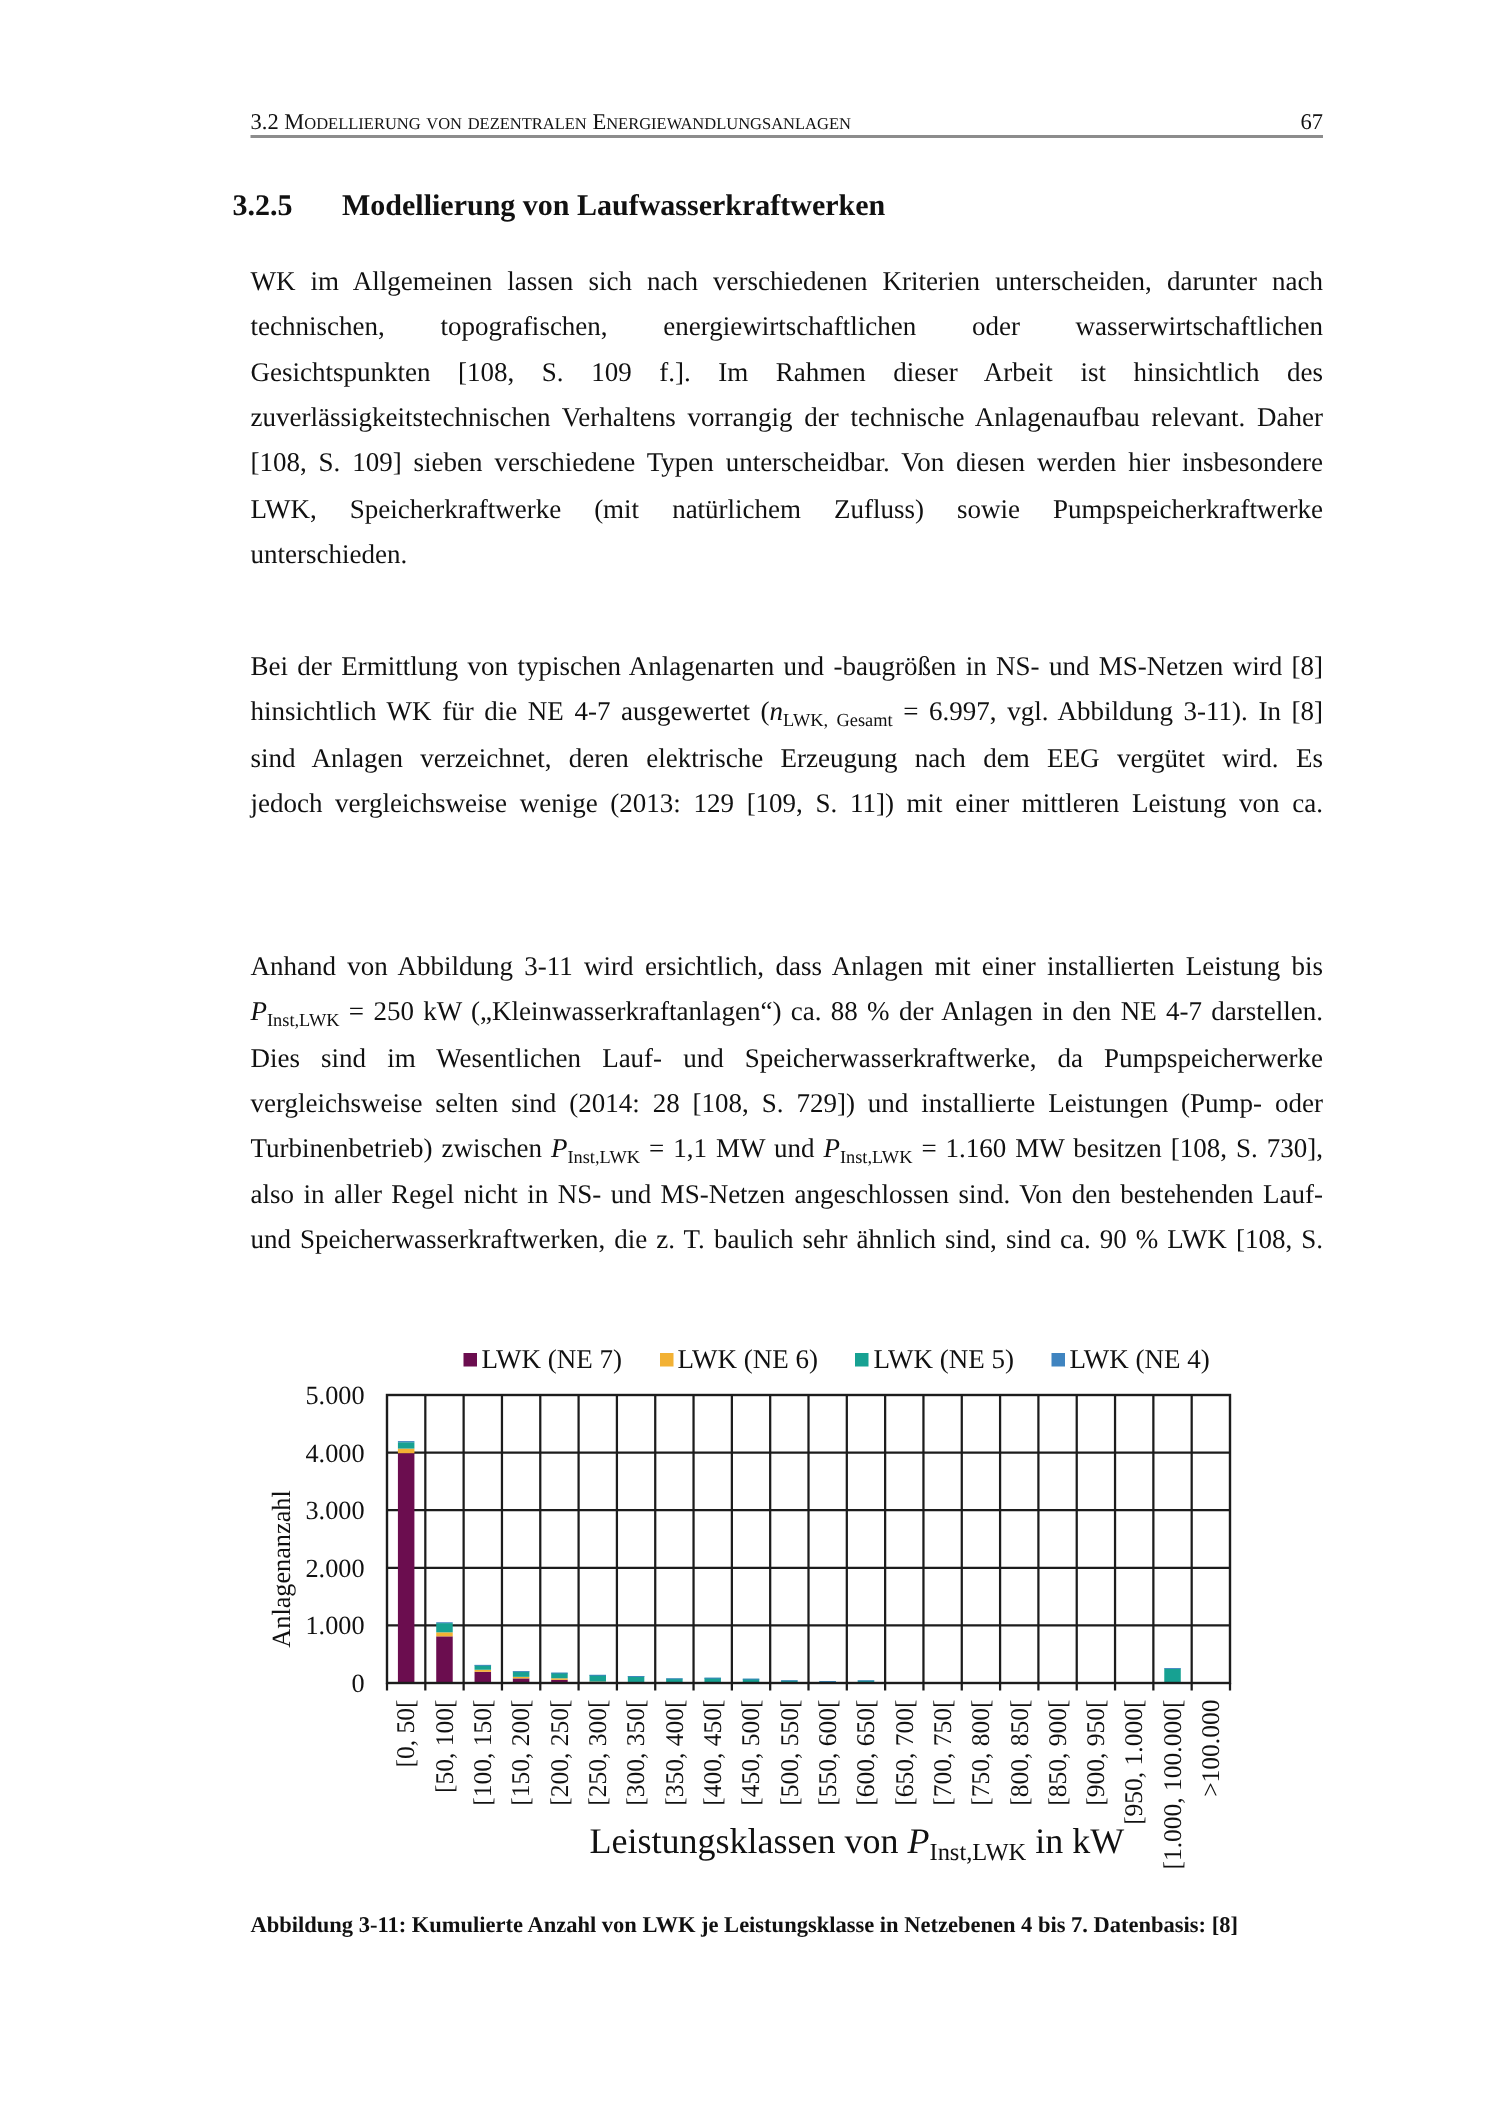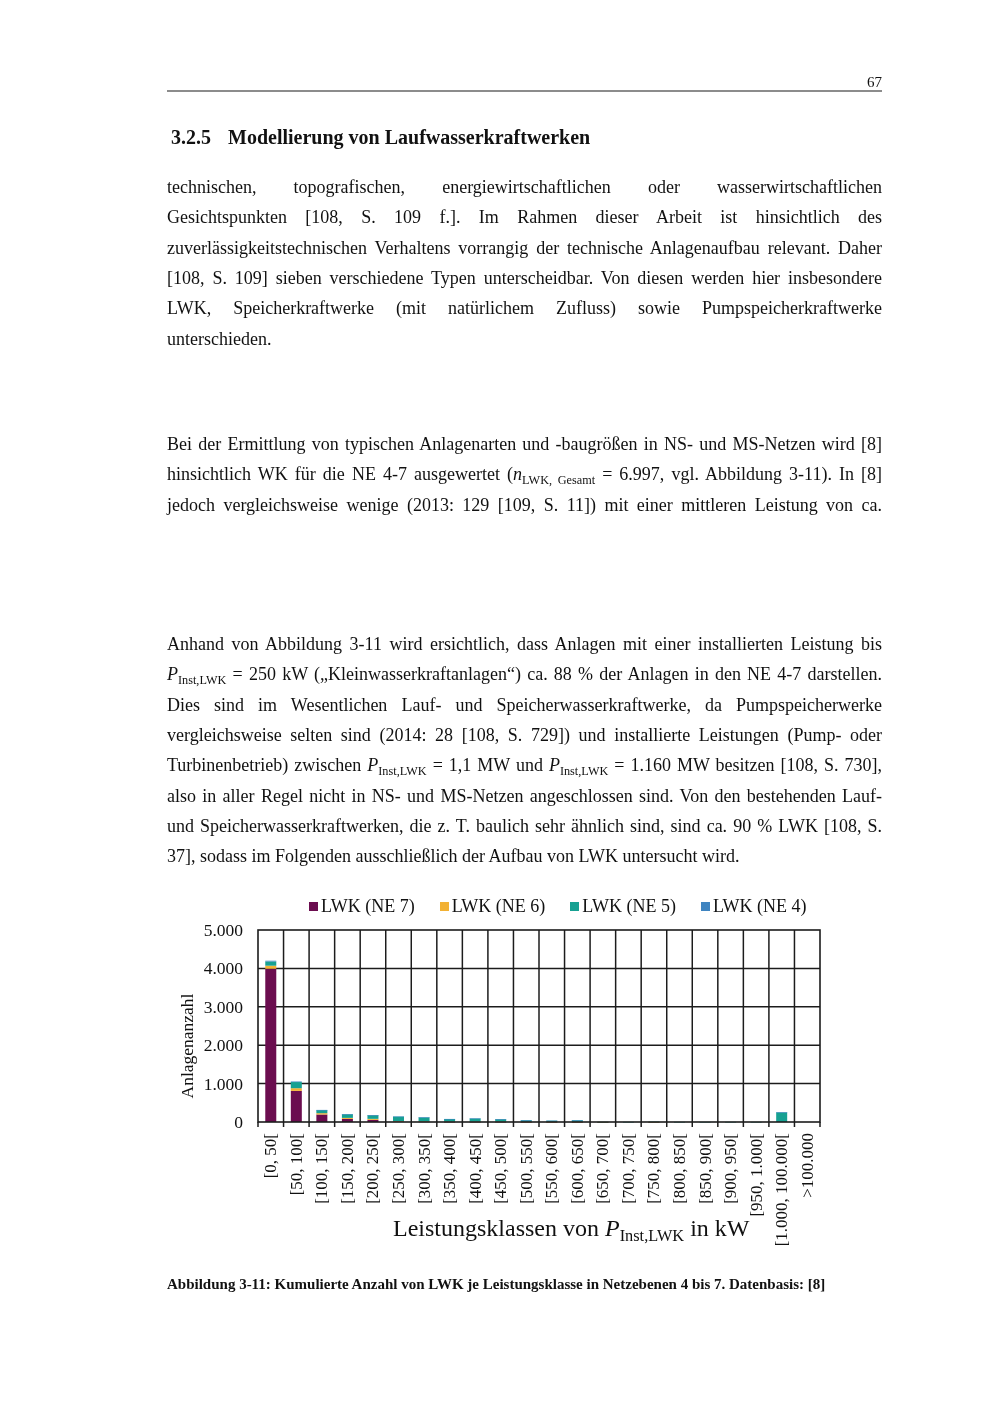--- a/index.html
+++ b/index.html
@@ -7,21 +7,21 @@
     position: relative; width: 1000px; height: 1413px; background: #ffffff;
     font-family: "Liberation Serif", "DejaVu Serif", serif; color: #111111; overflow: hidden;
   }
   .running {
     position: absolute; left: 167px; top: 73px; line-height: 18px;
     font-size: 15px; font-variant: small-caps; white-space: nowrap;
   }
   .pagenum { position: absolute; left: 862px; width: 20px; text-align: right; top: 73px; line-height: 18px; font-size: 15px; }
   .rule { position: absolute; left: 167px; top: 90px; width: 715px; height: 1.5px; background: #8c8c8c; }
   .h-num, .h-title { position: absolute; top: 125px; line-height: 24px; font-size: 20px; font-weight: bold; white-space: nowrap; }
-  .h-num { left: 171px; text-align: right; }
+  .h-num { left: 155px; text-align: right; }
   .h-title { left: 228px; }
   .para { position: absolute; left: 167px; width: 715px; font-size: 18px; }
   .line {
     height: 30.33px; line-height: 30.33px; white-space: nowrap;
     text-align: justify; text-align-last: justify;
   }
   .line.last { text-align-last: left; text-align: left; }
   .it { font-style: italic; }
   .sub { font-size: 0.68em; vertical-align: -0.28em; font-style: normal; margin-top: 12px; }
   .legend {
@@ -41,48 +41,50 @@
   .caption {
     position: absolute; left: 167px; top: 1274px; font-size: 15px; line-height: 20px;
     font-weight: bold; white-space: nowrap;
   }
 </style>
 </head>
 <body>
 
 <div id="page">
 
+  <div class="running">3.2 Modellierung von dezentralen Energiewandlungsanlagen</div>
   <div class="pagenum">67</div>
   <div class="rule"></div>
 
   <div class="h-num">3.2.5</div>
   <div class="h-title">Modellierung von Laufwasserkraftwerken</div>
 
   <div class="para" style="top:172px">
+      <div class="line"><span>WK im Allgemeinen lassen sich nach verschiedenen Kriterien unterscheiden, darunter nach</span></div>
       <div class="line"><span>technischen, topografischen, energiewirtschaftlichen oder wasserwirtschaftlichen</span></div>
       <div class="line"><span>Gesichtspunkten [108, S. 109 f.]. Im Rahmen dieser Arbeit ist hinsichtlich des</span></div>
       <div class="line"><span>zuverlässigkeitstechnischen Verhaltens vorrangig der technische Anlagenaufbau relevant. Daher</span></div>
       <div class="line"><span>[108, S. 109] sieben verschiedene Typen unterscheidbar. Von diesen werden hier insbesondere</span></div>
       <div class="line"><span>LWK, Speicherkraftwerke (mit natürlichem Zufluss) sowie Pumpspeicherkraftwerke</span></div>
       <div class="line last"><span>unterschieden.</span></div>
     </div>
   <div class="para" style="top:429px">
       <div class="line"><span>Bei der Ermittlung von typischen Anlagenarten und -baugrößen in NS- und MS-Netzen wird [8]</span></div>
       <div class="line"><span>hinsichtlich WK für die NE 4-7 ausgewertet (</span><span class="it">n</span><span class="sub">LWK, Gesamt</span><span> = 6.997, vgl. Abbildung 3-11). In [8]</span></div>
+      <div class="line"><span>sind Anlagen verzeichnet, deren elektrische Erzeugung nach dem EEG vergütet wird. Es</span></div>
       <div class="line"><span>jedoch vergleichsweise wenige (2013: 129 [109, S. 11]) mit einer mittleren Leistung von ca.</span></div>
     </div>
   <div class="para" style="top:629px">
       <div class="line"><span>Anhand von Abbildung 3-11 wird ersichtlich, dass Anlagen mit einer installierten Leistung bis</span></div>
       <div class="line"><span class="it">P</span><span class="sub">Inst,LWK</span><span> = 250 kW („Kleinwasserkraftanlagen“) ca. 88 % der Anlagen in den NE 4-7 darstellen.</span></div>
       <div class="line"><span>Dies sind im Wesentlichen Lauf- und Speicherwasserkraftwerke, da Pumpspeicherwerke</span></div>
       <div class="line"><span>vergleichsweise selten sind (2014: 28 [108, S. 729]) und installierte Leistungen (Pump- oder</span></div>
       <div class="line"><span>Turbinenbetrieb) zwischen </span><span class="it">P</span><span class="sub">Inst,LWK</span><span> = 1,1 MW und </span><span class="it">P</span><span class="sub">Inst,LWK</span><span> = 1.160 MW besitzen [108, S. 730],</span></div>
       <div class="line"><span>also in aller Regel nicht in NS- und MS-Netzen angeschlossen sind. Von den bestehenden Lauf-</span></div>
       <div class="line"><span>und Speicherwasserkraftwerken, die z. T. baulich sehr ähnlich sind, sind ca. 90 % LWK [108, S.</span></div>
-      <div class="line last"><span>37], sodass im Folgenden ausschließlich der Aufbau von LWK untersucht wird.</span></div>
     </div>
 
   <div class="legend">
     <div class="lg-item">
       <span class="sw" style="background: rgb(107, 13, 79);"></span>
       <span>LWK (NE 7)</span>
     </div>
     <div class="lg-item">
       <span class="sw" style="background: rgb(242, 177, 52);"></span>
       <span>LWK (NE 6)</span>

